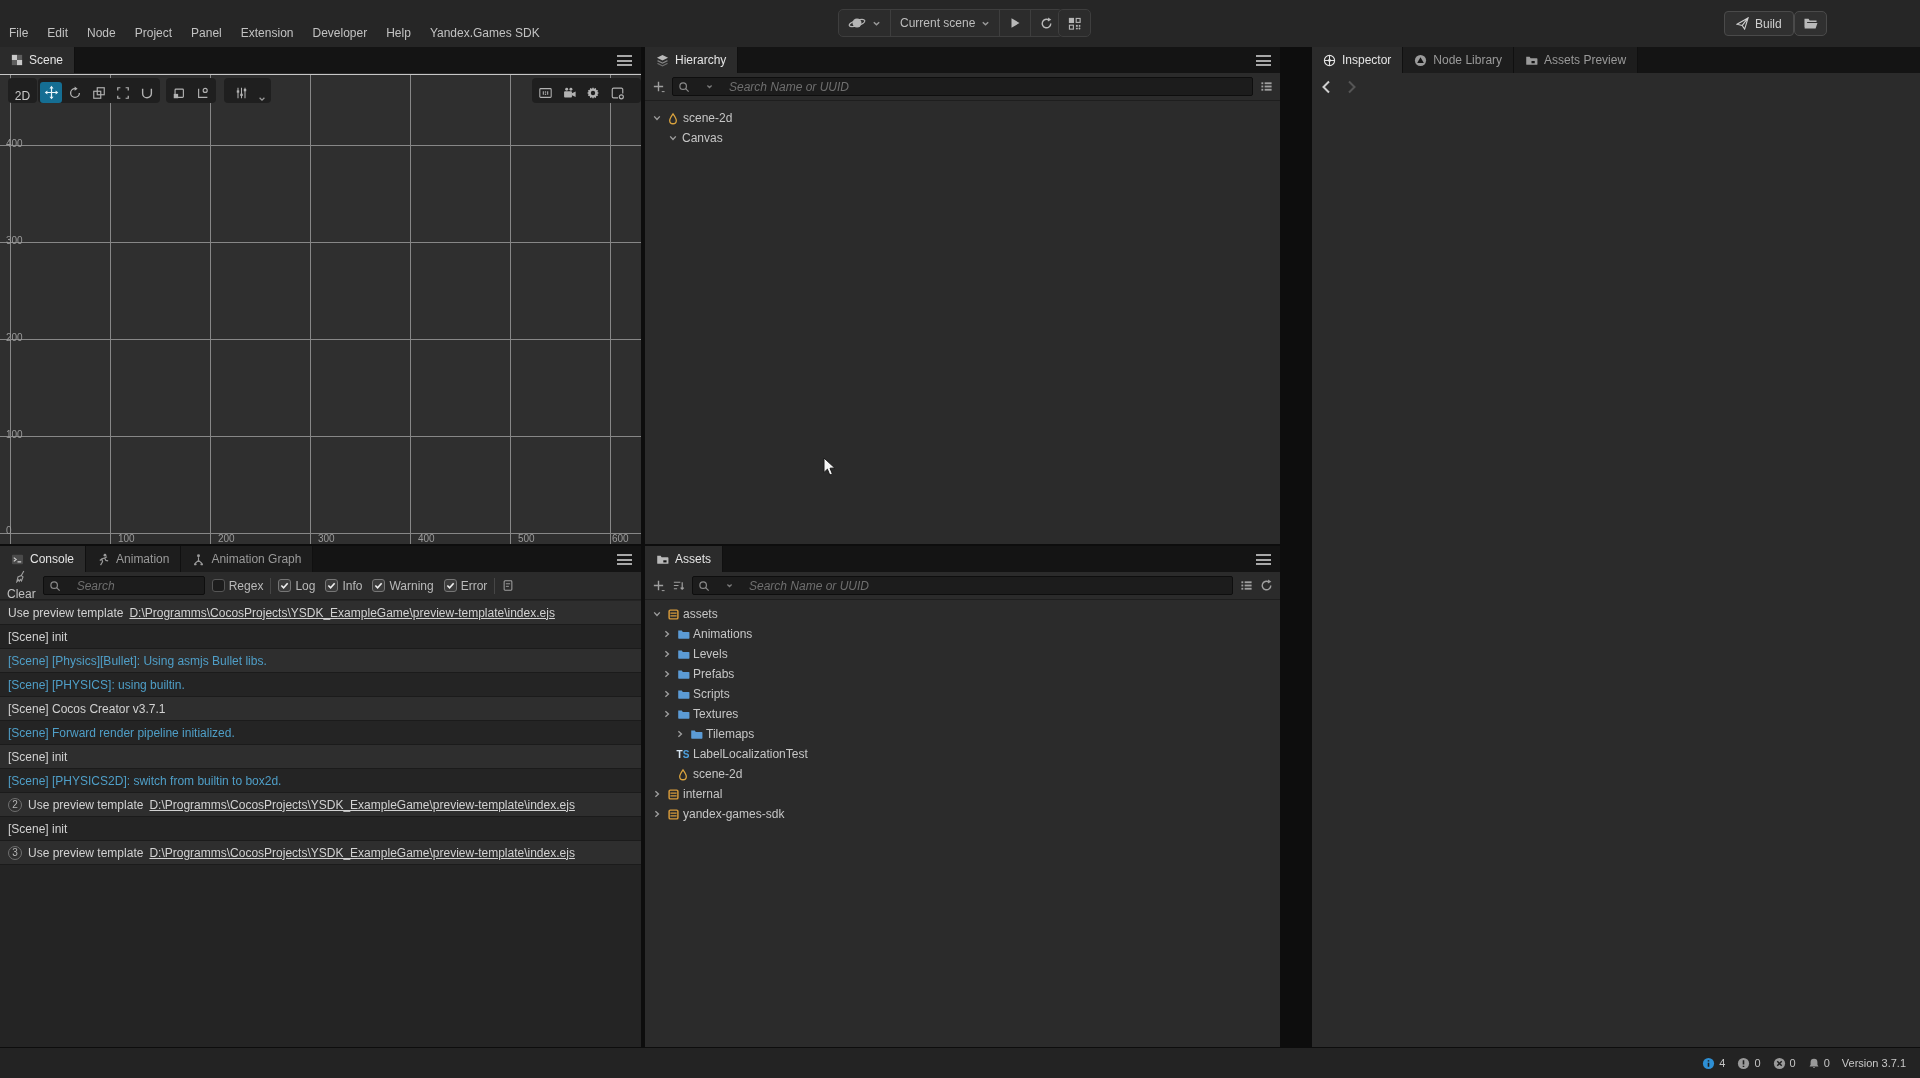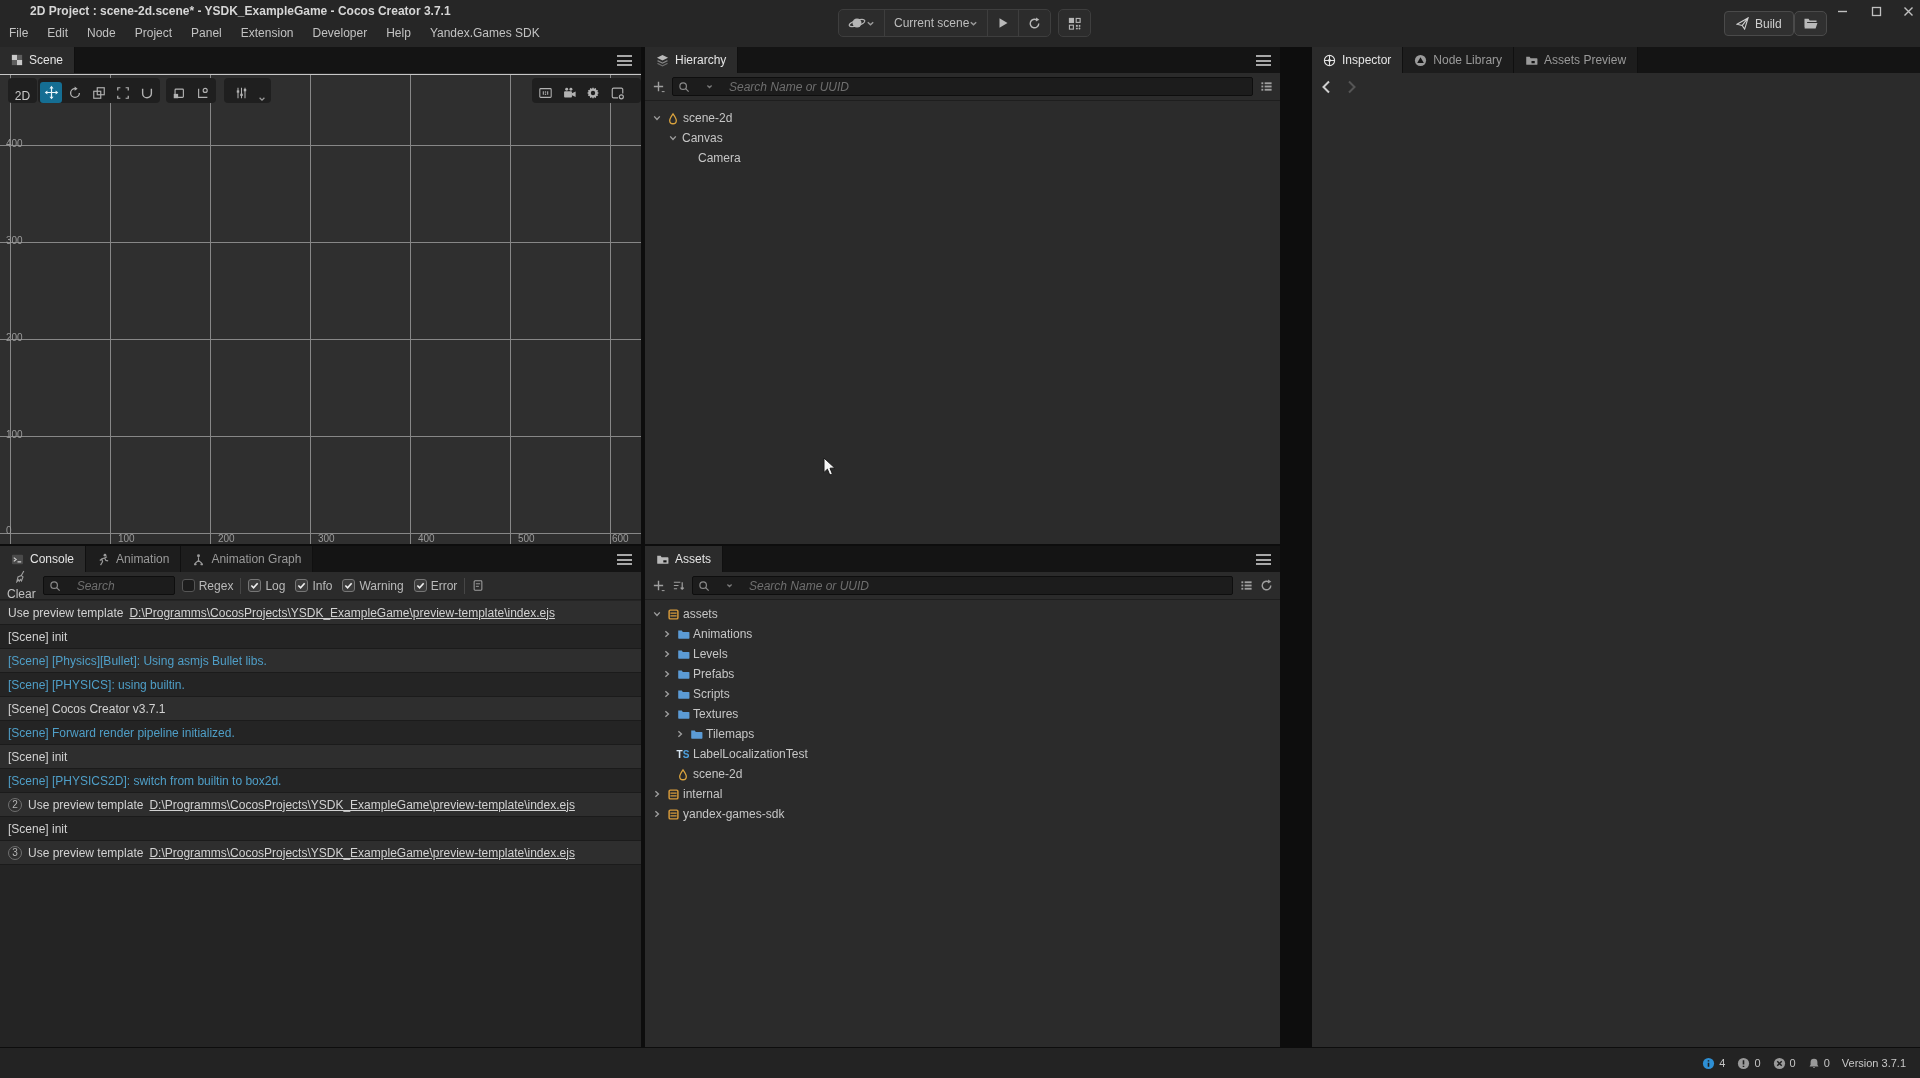--- a/index.html
+++ b/index.html
@@ -14,21 +14,21 @@
   #header { position:absolute; left:0; top:0; width:1920px; height:47px; background:#262626; }
   #titlebar { position:absolute; left:0; top:0; width:100%; height:24px; }
   #app-logo { position:absolute; left:10px; top:5px; width:14px; height:14px; }
   #window-title { position:absolute; left:30px; top:4px; font-size:12px; font-weight:bold; color:#d6d6d6; white-space:nowrap; }
   .winbtn { position:absolute; top:2px; width:28px; height:19px; display:flex; align-items:center; justify-content:center; color:#c0c0c0; }
   #menubar { position:absolute; left:9px; top:22px; height:22px; display:flex; gap:19px; align-items:center; }
   .menu-item { color:#c2c2c2; font-size:12px; white-space:nowrap; cursor:default; }
 
   .run-group { position:absolute; left:838px; top:9px; height:28px; border:1px solid #3e3e3e;
     border-radius:5px; display:flex; align-items:stretch; background:#2c2c2c; overflow:hidden; }
-  .run-seg { display:flex; align-items:center; gap:0; padding:0 9px; border-right:1px solid #3e3e3e; color:#b9b9b9; }
+  .run-seg { display:flex; align-items:center; gap:6px; padding:0 9px; border-right:1px solid #3e3e3e; color:#b9b9b9; }
   .run-seg:last-child { border-right:none; }
   .run-label { color:#bdbdbd; font-size:12px; white-space:nowrap; }
   .iconbtn-frame { position:absolute; border:1px solid #3e3e3e; border-radius:5px; background:#2c2c2c;
     display:flex; align-items:center; justify-content:center; color:#b9b9b9; }
   #build-btn { position:absolute; left:1724px; top:11px; height:25px; padding:0 11px; border:1px solid #4a4a4a;
     border-radius:4px; background:#303030; display:flex; align-items:center; gap:6px; color:#d0d0d0; }
   #open-project-btn { left:1794px; top:11px; width:33px; height:25px; border-color:#4a4a4a; background:#303030; }
 
   
   .panel { position:absolute; background:#2b2b2b; overflow:hidden; }
@@ -100,39 +100,20 @@
     border-top:1px solid #0d0d0d; display:flex; align-items:center; justify-content:flex-end; gap:12px; padding-right:14px; }
   .stat { display:flex; align-items:center; gap:4px; color:#c5c5c5; font-size:11px; }
   #version-label { color:#cscsc5; color:#c9c9c9; font-size:11px; }
 
   #mouse-cursor { position:absolute; left:823px; top:457px; }
 </style>
 </head>
 <body>
 
 <div id="header">
-  <div id="titlebar">
-    <span id="app-logo"></span>
-    <span id="window-title">2D Project : scene-2d.scene* - YSDK_ExampleGame - Cocos Creator 3.7.1</span>
-    <span class="winbtn" style="left:1828px">
-        <svg width="11" height="11" viewBox="0 0 11 11">
-          <path d="M1 5.5 H10" stroke="currentColor" stroke-width="1.4"></path>
-        </svg>
-      </span>
-    <span class="winbtn" style="left:1862px">
-        <svg width="11" height="11" viewBox="0 0 11 11">
-          <rect x="1.5" y="1.5" width="8" height="8" fill="none" stroke="currentColor" stroke-width="1.3"></rect>
-        </svg>
-      </span>
-    <span class="winbtn" style="left:1894px">
-        <svg width="11" height="11" viewBox="0 0 11 11">
-          <path d="M1.5 1.5 L9.5 9.5 M9.5 1.5 L1.5 9.5" stroke="currentColor" stroke-width="1.4"></path>
-        </svg>
-      </span>
-  </div>
   <div id="menubar">
       <span class="menu-item">File</span>
       <span class="menu-item">Edit</span>
       <span class="menu-item">Node</span>
       <span class="menu-item">Project</span>
       <span class="menu-item">Panel</span>
       <span class="menu-item">Extension</span>
       <span class="menu-item">Developer</span>
       <span class="menu-item">Help</span>
       <span class="menu-item">Yandex.Games SDK</span>
@@ -393,24 +374,20 @@
         <span class="tlabel">scene-2d</span>
       </div>
       <div class="trow" style="padding-left: 22px;">
         <span class="arrow">
           <svg width="8" height="8" viewBox="0 0 10 10">
             <path d="M1.5 3 L5 6.8 L8.5 3" fill="none" stroke="currentColor" stroke-width="1.7"></path>
           </svg>
         </span>
         <span class="tlabel">Canvas</span>
       </div>
-      <div class="trow" style="padding-left: 38px;">
-        <span class="arrow"></span>
-        <span class="tlabel">Camera</span>
-      </div>
     </div>
 </div>
 
 <div class="panel" id="inspector-panel">
   <div class="tabbar">
     <span class="tab active">
       <span>
           <svg width="13" height="13" viewBox="0 0 14 14">
             <circle cx="7" cy="7" r="5.5" fill="none" stroke="currentColor" stroke-width="1.2"></circle>
             <path d="M7 1.5 V12.5 M1.5 7 H12.5" stroke="currentColor" stroke-width="1.1"></path>
@@ -501,21 +478,21 @@
   </div>
   <div class="ptoolbar" id="console-toolbar">
     <span class="tbtn" style="gap:4px; display:flex; align-items:center;flex-direction:column;">
       <span>
           <svg width="13" height="13" viewBox="0 0 14 14">
             <path d="M9.5 1 L6.8 6 M6.8 6 L3.2 7.4 L2 12.6 L4 10.6 L4.6 12.2 L6 10.2 L7 11.8 L8.6 7.4 Z" fill="none" stroke="currentColor" stroke-width="1.2"></path>
           </svg>
         </span>
       <span style="color:#c0c0c0">Clear</span>
     </span>
-    <span class="searchbox" style="flex:none; width:132px">
+    <span class="searchbox" style="flex:none; width:162px">
       <span>
           <svg width="12" height="12" viewBox="0 0 14 14">
             <circle cx="6" cy="6" r="3.8" fill="none" stroke="currentColor" stroke-width="1.4"></circle>
             <path d="M8.9 8.9 L12.4 12.4" stroke="currentColor" stroke-width="1.4"></path>
           </svg>
         </span>
       <input type="text" placeholder="Search" style="">
     </span>
     <span class="filter" id="regex-filter">
         <span class="cb"></span>

